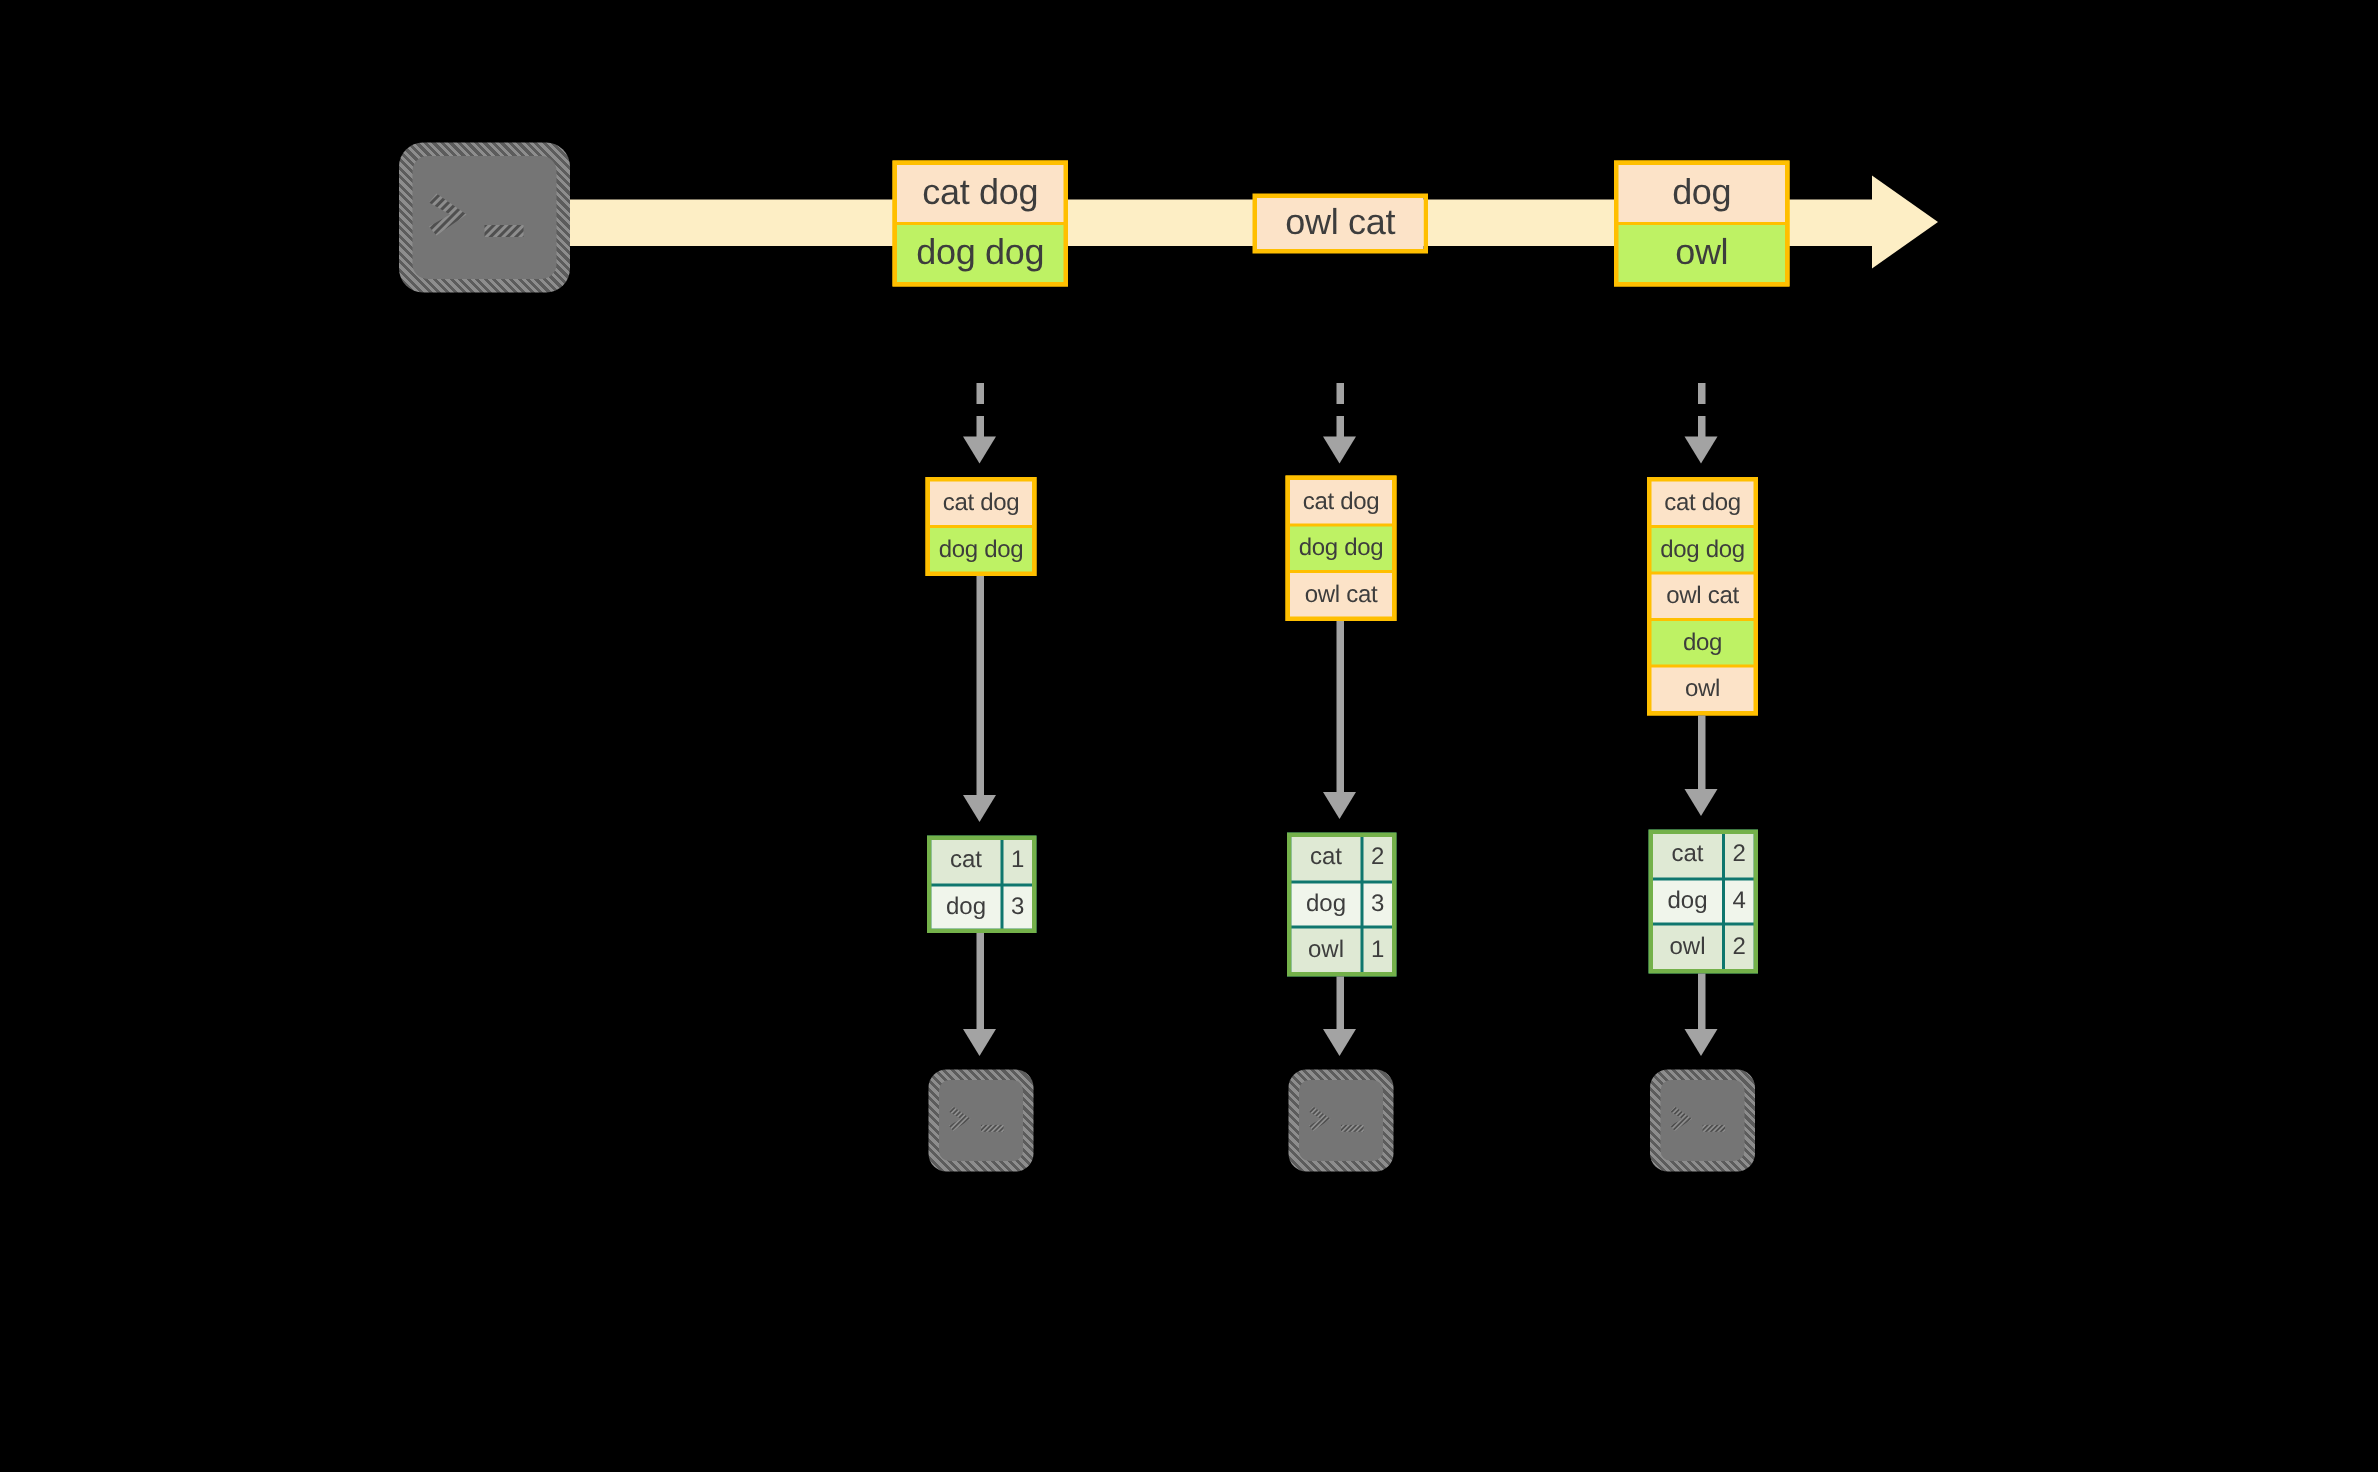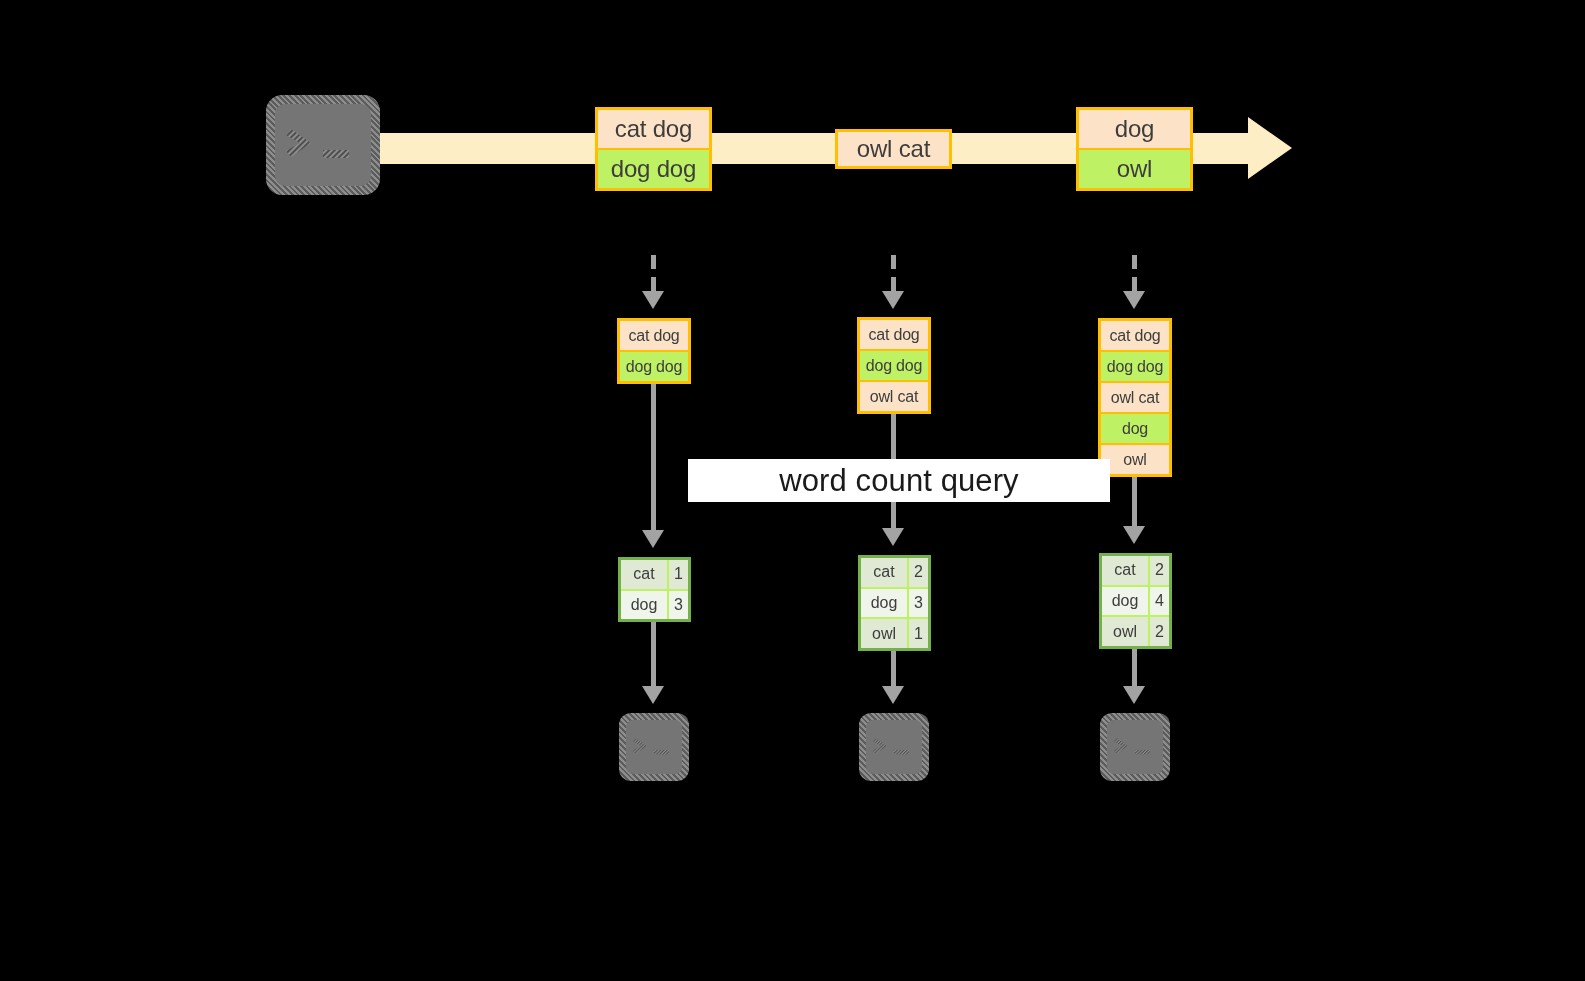--- a/index.html
+++ b/index.html
@@ -73,21 +73,21 @@
   .msgbox .row.b{background:#bef264;}
 
   .topbox .row{font-size:24px;}
   .stackbox .row{font-size:16px;}
 
   
   .greentable{
     position:absolute;
     box-sizing:border-box;
     border:3px solid #74b14a;
-    background:#bef264;
+    background:#0f766e;
     display:flex;
     flex-direction:column;
     gap:2px;
   }
   .greentable .grow{
     flex:1 1 auto;
     display:flex;
     gap:2px;
   }
   .greentable .cell{
@@ -279,15 +279,14 @@
   <div class="vhead" style="left:1123px; top:686px;"></div>
 
   <div class="terminal" style="left:1100px; top:713px; width:70px; height:68px; border-radius:12px;">
     <div class="inner" style="left:7px; top:7px; right:7px; bottom:7px; border-radius:7px;"></div>
     <svg width="44" height="24" viewBox="0 0 76 40">
       <path d="M6 4 L26 18 L6 32 L1 26 L15 18 L1 10 Z" fill="url(#hx)"></path>
       <rect x="38" y="25" width="26" height="8" fill="url(#hx)"></rect>
     </svg>
   </div>
 
-  <div class="querylabel" style="left:688px; top:459px; width:422px; height:43px;">word count query</div>
 
 </div>
 
 </body></html>

